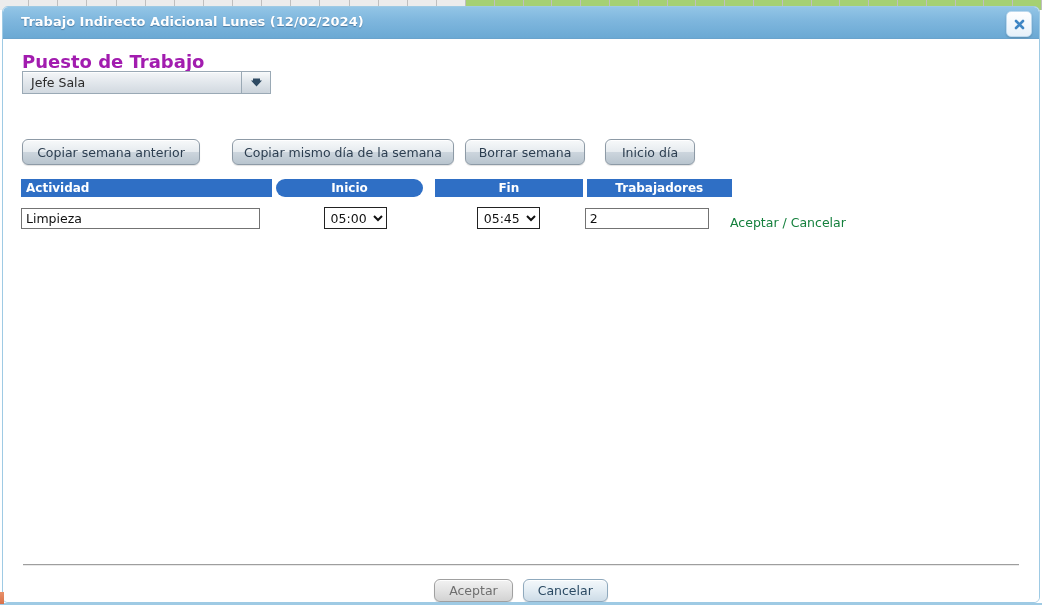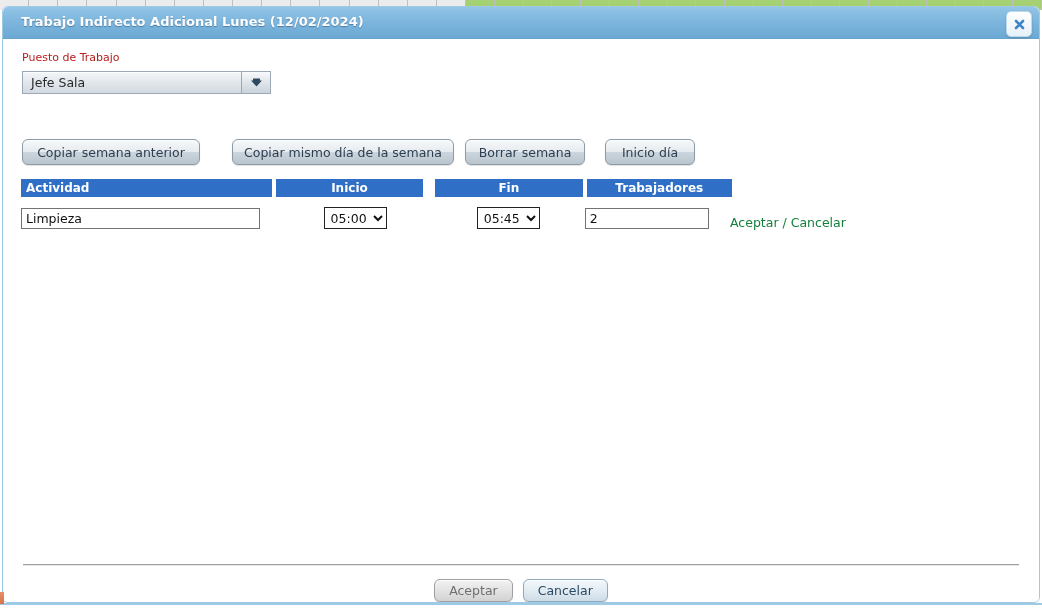--- a/index.html
+++ b/index.html
@@ -88,23 +88,23 @@
     position: relative;
     height: 563px;
     padding: 0;
     background: #ffffff;
   }
 
   .field-label {
     position: absolute;
     left: 19px;
     top: 12px;
-    font-size: 11px;
-    font-weight: normal;
-    color: #b91c1c;
+    font-size: 18px;
+    font-weight: bold;
+    color: #a21caf;
   }
 
   
   #puesto-select {
     position: absolute;
     left: 19px;
     top: 32px;
     width: 249px;
     height: 23px;
     box-sizing: border-box;
@@ -365,21 +365,21 @@
       <button class="gbtn" style="left:0px;width:178px;">Copiar semana anterior</button>
       <button class="gbtn" style="left:210px;width:222px;">Copiar mismo día de la semana</button>
       <button class="gbtn" style="left:443px;width:120px;">Borrar semana</button>
       <button class="gbtn" style="left:583px;width:90px;">Inicio día</button>
     </div>
 
     <div id="grid">
       <div id="grid-head">
         <div class="hcell left" style="width:255px;">Actividad</div>
         <div class="hgap"></div>
-        <div class="hcell ctr" style="width:150px;">Inicio</div>
+        <div class="hcell ctr" style="width:150px;border-radius:9px;">Inicio</div>
         <div class="hgap"></div>
         <div class="hcell ctr" style="width:150px;margin-left:8px;">Fin</div>
         <div class="hgap"></div>
         <div class="hcell ctr" style="width:148px;">Trabajadores</div>
       </div>
 
       <div id="grid-row">
         <div class="rcell" style="width:259px;">
           <input class="txt" style="width: 239px;" type="text" value="Limpieza">
         </div>

